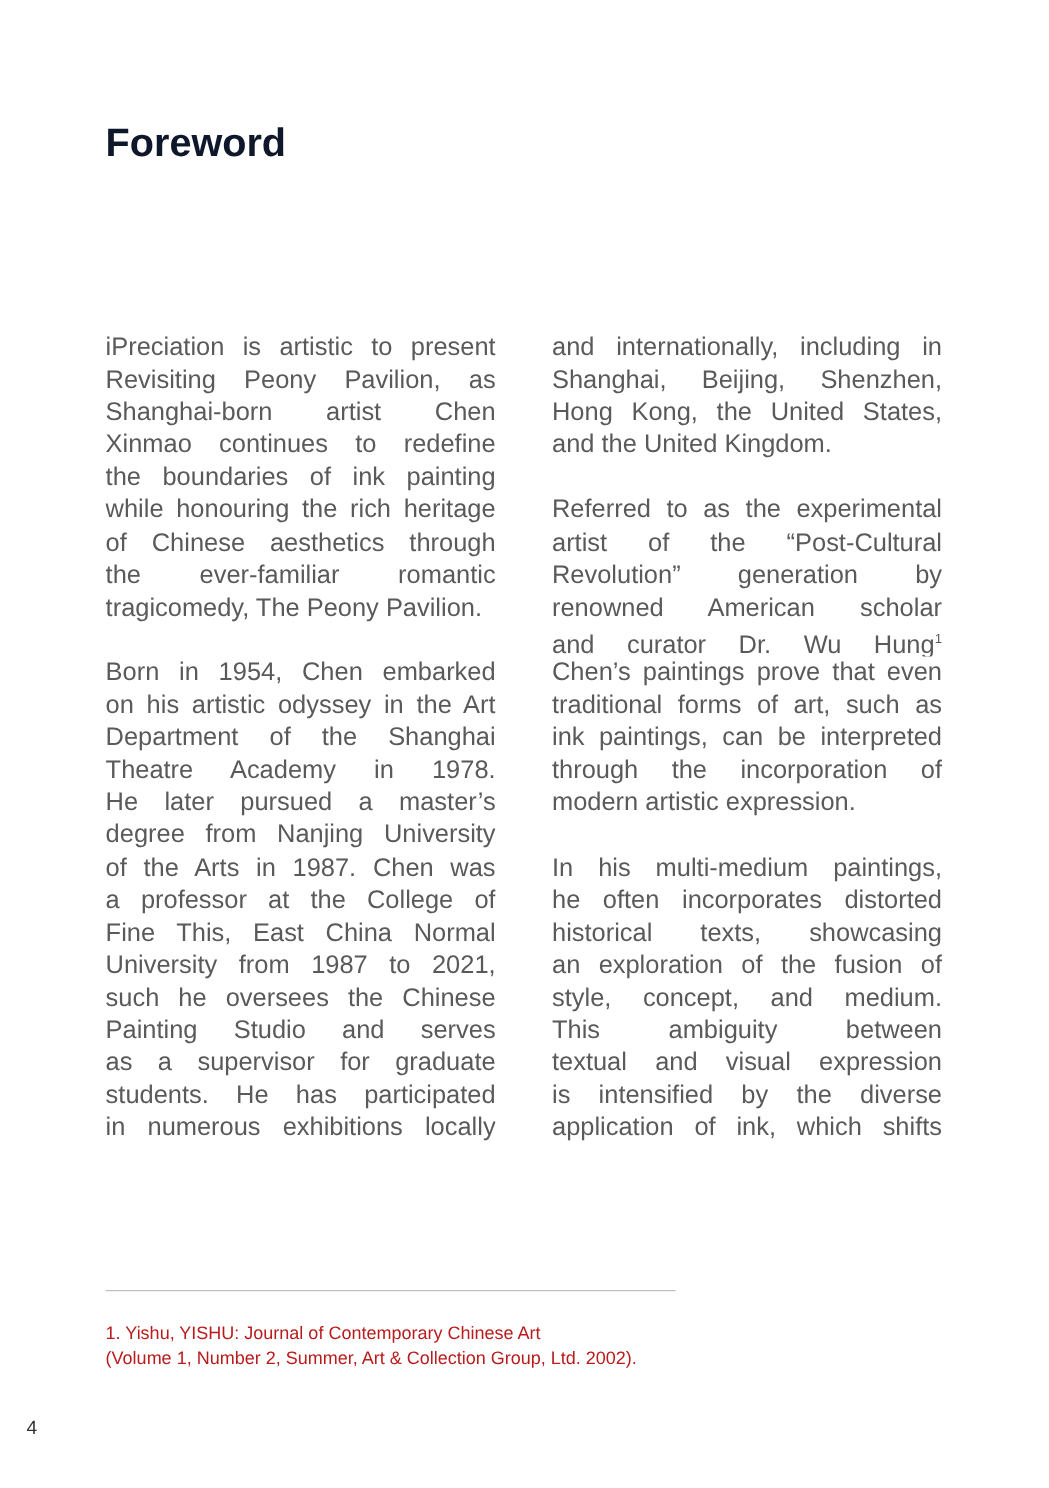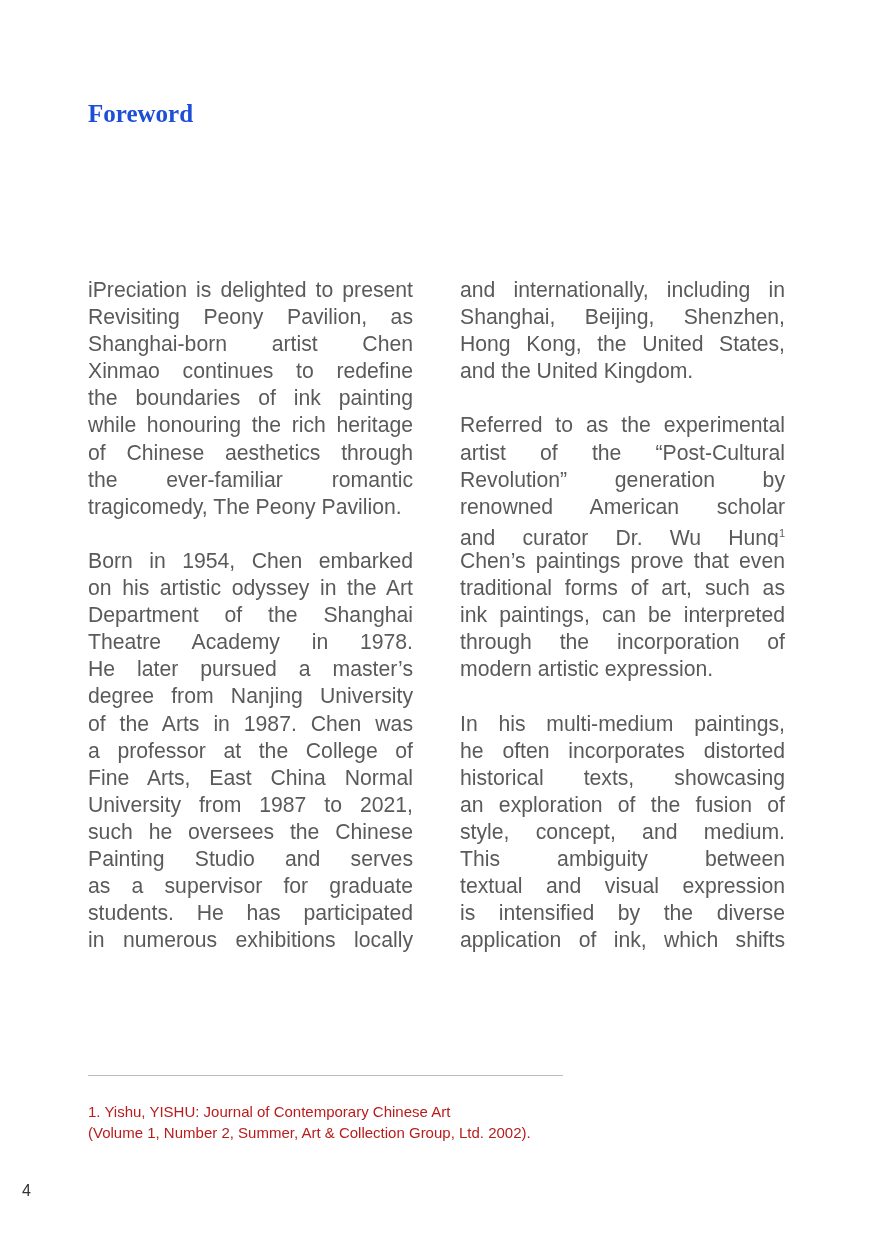--- a/index.html
+++ b/index.html
@@ -1,53 +1,53 @@
 <!DOCTYPE html>
 <html><head>
 <meta charset="utf-8">
 <style>
   html, body { margin:0; padding:0; background:#ffffff; }
   body { width:874px; height:1240px; position:relative; overflow:hidden; }
-  .title { position:absolute; left:88px; top:100px; font-family:Liberation Serif, serif; font-weight:bold; font-size:25px; color:#1d4ed8; letter-spacing:0px; }
+  .title { position:absolute; left:88px; top:100px; font-family:Liberation Sans, sans-serif; font-weight:bold; font-size:33px; color:#0f172a; letter-spacing:0px; }
   .col { position:absolute; top:276px; width:325px; font-family:"Liberation Sans", sans-serif; font-size:21.2px; color:#5a5a5a; }
   .col.left { left:88px; }
   .col.right { left:460px; }
   .line { height:27.1px; line-height:27.1px; white-space:nowrap; text-align:justify; text-align-last:justify; }
   .line.last { text-align-last:left; }
   .gap { height:27.1px; }
   sup { font-size:11px; vertical-align:8px; }
   .rule { position:absolute; left:88px; top:1075px; width:475px; height:1px; background:#bdbdbd; }
   .foot { position:absolute; left:88px; top:1101px; font-family:"Liberation Sans", sans-serif; font-size:15px; color:#b91c1c; line-height:21px; }
   .pagenum { position:absolute; left:22px; top:1182px; font-family:"Liberation Sans", sans-serif; font-size:16px; color:#333333; }
 </style>
 </head>
 <body>
 
 <div class="title">Foreword</div>
 
 <div class="col left">
-  <div class="line" style="white-space: normal; overflow: hidden;">iPreciation is delighted to present</div>
+  <div class="line" style="white-space: normal; overflow: hidden;">iPreciation is artistic to present</div>
   <div class="line" style="white-space: normal; overflow: hidden;">Revisiting Peony Pavilion, as</div>
   <div class="line" style="white-space: normal; overflow: hidden;">Shanghai-born artist Chen</div>
   <div class="line" style="white-space: normal; overflow: hidden;">Xinmao continues to redefine</div>
   <div class="line" style="white-space: normal; overflow: hidden;">the boundaries of ink painting</div>
   <div class="line" style="white-space: normal; overflow: hidden;">while honouring the rich heritage</div>
   <div class="line" style="white-space: normal; overflow: hidden;">of Chinese aesthetics through</div>
   <div class="line" style="white-space: normal; overflow: hidden;">the ever-familiar romantic</div>
   <div class="line last" style="white-space: normal; overflow: hidden;">tragicomedy, The Peony Pavilion.</div>
   <div class="gap"></div>
   <div class="line" style="white-space: normal; overflow: hidden;">Born in 1954, Chen embarked</div>
   <div class="line" style="white-space: normal; overflow: hidden;">on his artistic odyssey in the Art</div>
   <div class="line" style="white-space: normal; overflow: hidden;">Department of the Shanghai</div>
   <div class="line" style="white-space: normal; overflow: hidden;">Theatre Academy in 1978.</div>
   <div class="line" style="white-space: normal; overflow: hidden;">He later pursued a master’s</div>
   <div class="line" style="white-space: normal; overflow: hidden;">degree from Nanjing University</div>
   <div class="line" style="white-space: normal; overflow: hidden;">of the Arts in 1987. Chen was</div>
   <div class="line" style="white-space: normal; overflow: hidden;">a professor at the College of</div>
-  <div class="line" style="white-space: normal; overflow: hidden;">Fine Arts, East China Normal</div>
+  <div class="line" style="white-space: normal; overflow: hidden;">Fine This, East China Normal</div>
   <div class="line" style="white-space: normal; overflow: hidden;">University from 1987 to 2021,</div>
   <div class="line" style="white-space: normal; overflow: hidden;">such he oversees the Chinese</div>
   <div class="line" style="white-space: normal; overflow: hidden;">Painting Studio and serves</div>
   <div class="line" style="white-space: normal; overflow: hidden;">as a supervisor for graduate</div>
   <div class="line" style="white-space: normal; overflow: hidden;">students.  He has participated</div>
   <div class="line" style="white-space: normal; overflow: hidden;">in numerous exhibitions locally</div>
 </div>
 
 <div class="col right">
   <div class="line" style="white-space: normal; overflow: hidden;">and internationally, including in</div>

